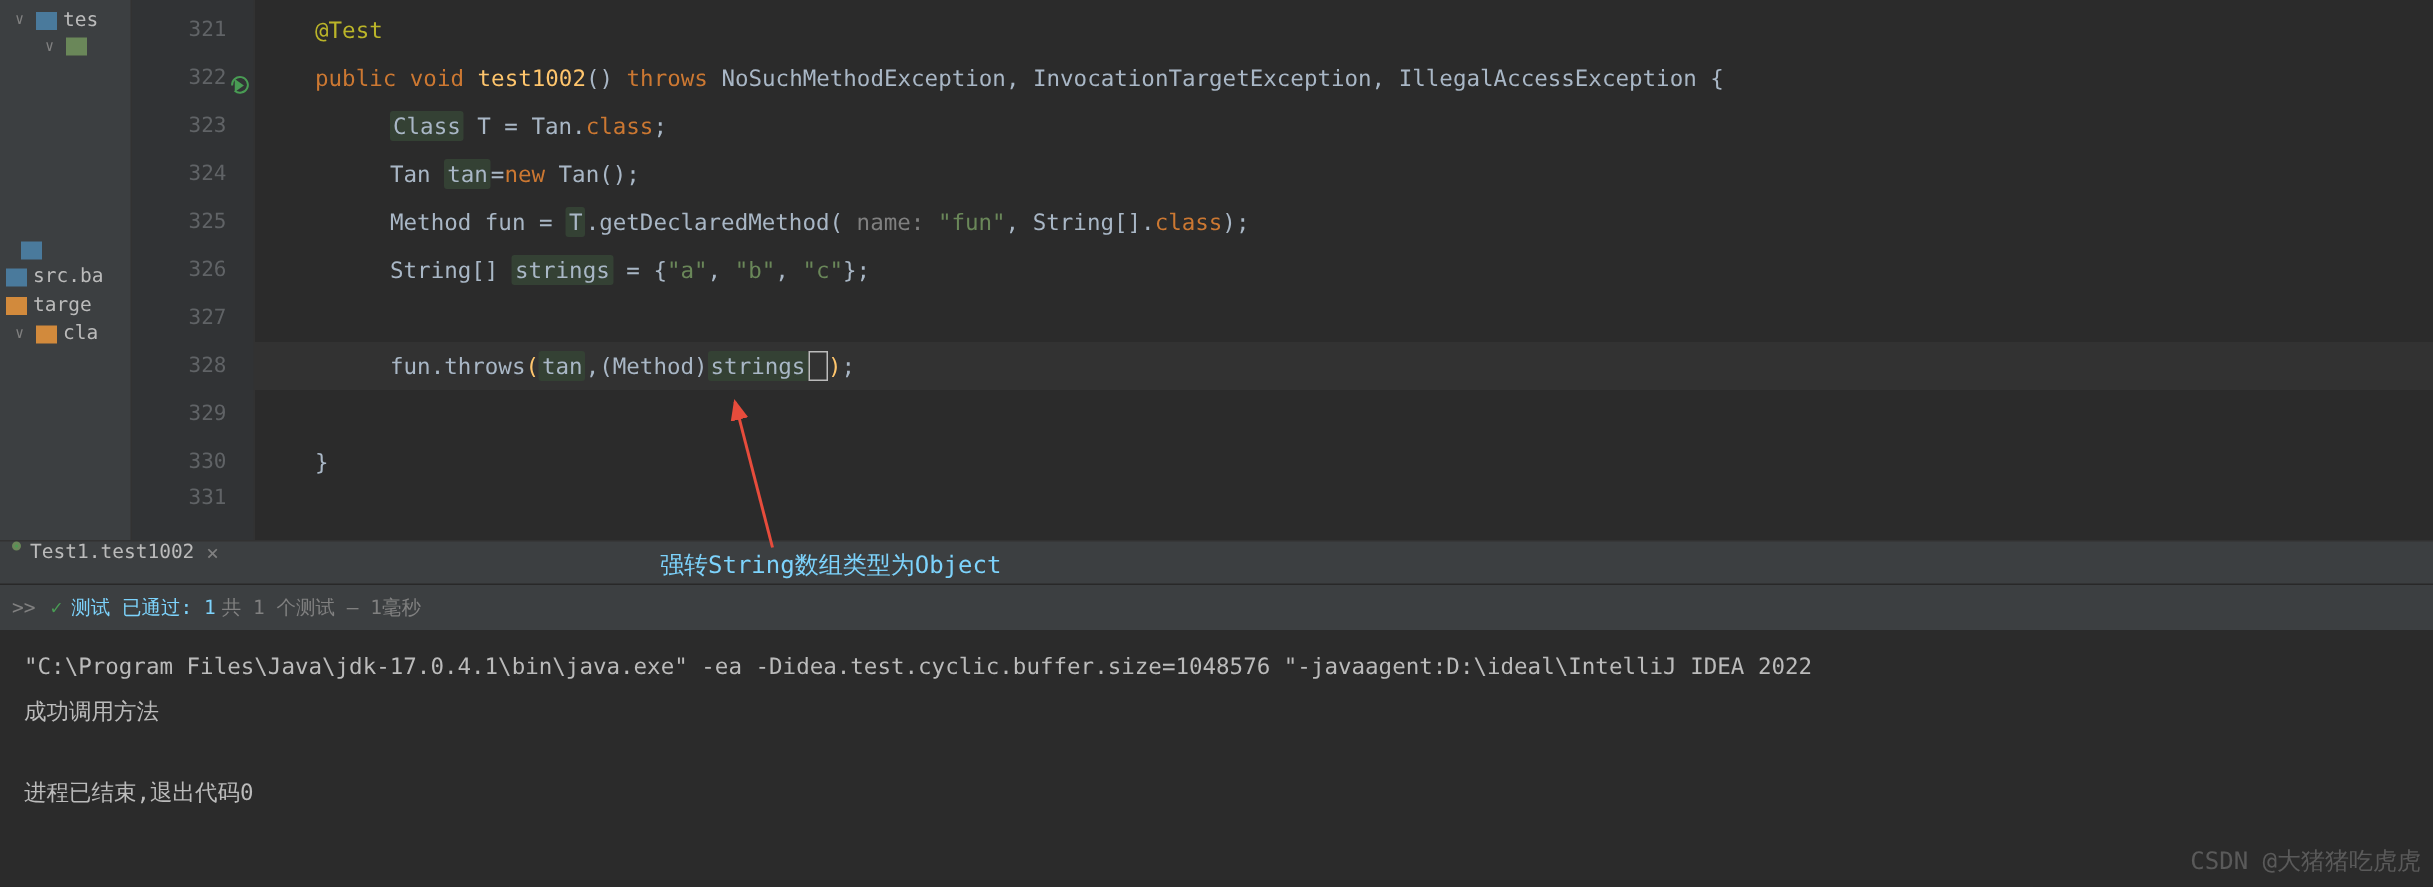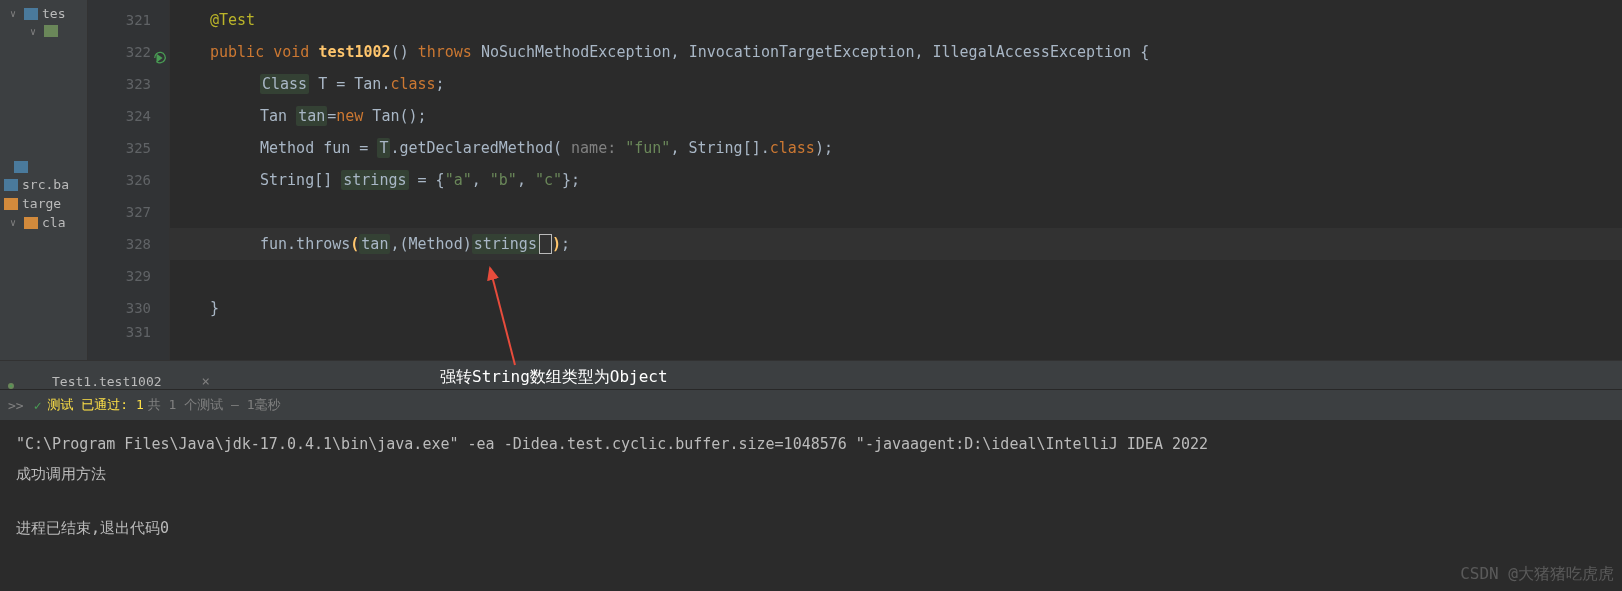--- a/index.html
+++ b/index.html
@@ -79,50 +79,49 @@
   height: 32px;
   line-height: 32px;
   padding-left: 20px;
   white-space: pre;
 }
 .highlight-line { background: #323232; }
 .i1 { padding-left: 40px; }
 .i2 { padding-left: 90px; }
 .kw { color: #cc7832; }
 .anno { color: #bbb529; }
-.fn { color: #ffc66d; font-weight: bold; }
+.fn { color: #ffc66d; font-weight: normal; }
 .str { color: #6a8759; }
 .param { color: #808080; }
 .hl-var { background: #344134; color: #a9b7c6; padding: 1px 2px; border-radius: 2px;}
 .cursor-box { border: 1px solid #bbbbbb; padding: 0 1px; }
 .arrow-annotation {
   position: absolute;
   left: 305px;
   top: 260px;
   pointer-events: none;
 }
 .annotation-text {
   position: absolute;
   left: 440px;
   top: 367px;
-  color: #ffffff;
+  color: #7dd3fc;
   font-size: 16px;
   pointer-events: none;
   z-index: 10;
   text-align: right;
 }
 .tab-bar {
   display: flex;
-  align-items: flex-end;
+  align-items: flex-start;
   height: 30px;
   background: #3c3f41;
   border-top: 1px solid #323232;
   border-bottom: 1px solid #282828;
   padding-left: 8px;
-  gap: 32px;
 }
 .tab-icon {
   width: 6px;
   height: 6px;
   border-radius: 50%;
   background: #499c54;
   border: 2px solid #6a8759;
   margin-right: 6px;
 }
 .tab-label { color: #bbbbbb; font-size: 13px; }
@@ -251,21 +250,21 @@
 
   <div class="tab-bar">
     <span class="tab-icon"></span>
     <span class="tab-label">Test1.test1002</span>
     <span class="tab-close">×</span>
   </div>
 
   <div class="status-bar">
     <span class="chevrons">&gt;&gt;</span>
     <span class="check-icon">✓</span>
-    <span style="color:#fde047">测试 已通过: 1</span>
+    <span style="color:#7dd3fc">测试 已通过: 1</span>
     <span style="margin-left:4px">共 1 个测试 – 1毫秒</span>
   </div>
 
   <div class="dropdown-icon">▼</div>
 
   <div class="console">
     <div class="console-line">"C:\Program Files\Java\jdk-17.0.4.1\bin\java.exe" -ea -Didea.test.cyclic.buffer.size=1048576 "-javaagent:D:\ideal\IntelliJ IDEA 2022</div>
     <div class="console-line">成功调用方法</div>
     <div class="console-line" style="margin-top:30px">进程已结束,退出代码0</div>
     <div class="watermark">CSDN @大猪猪吃虎虎</div>

